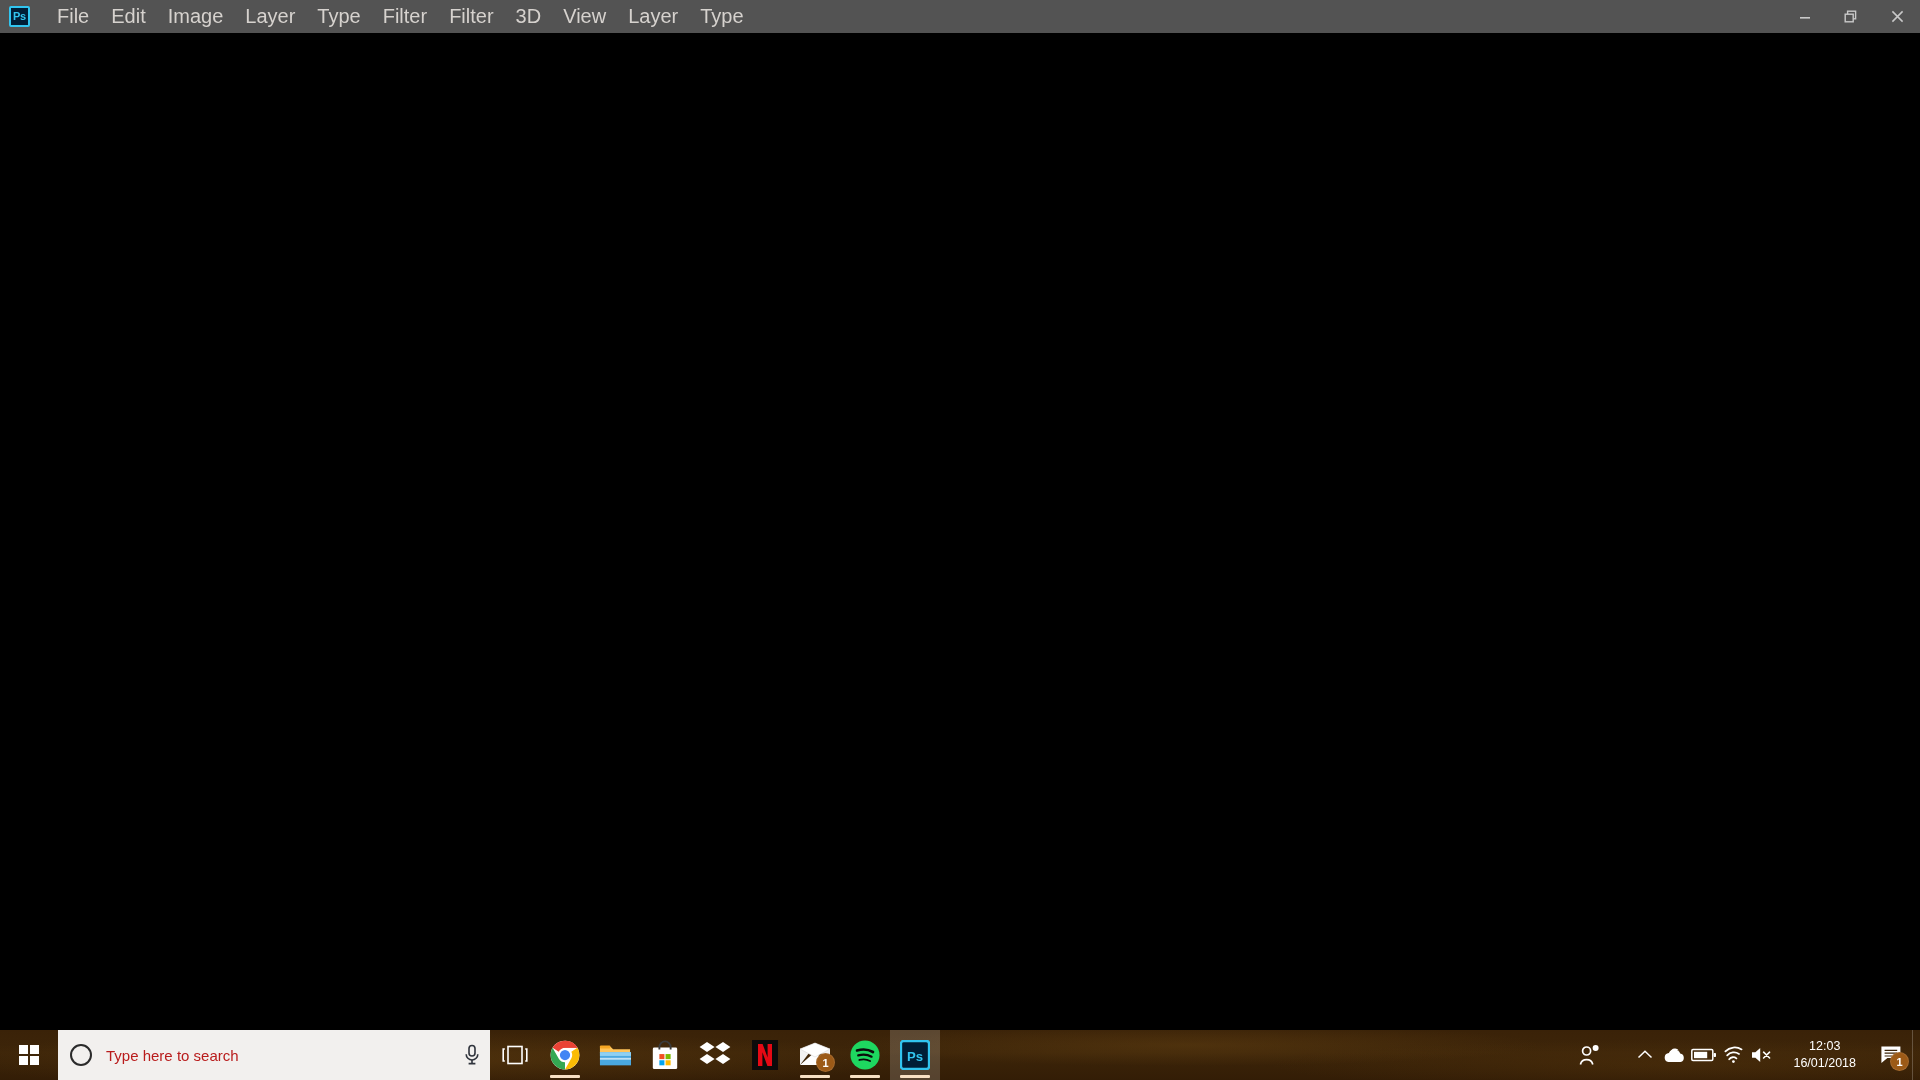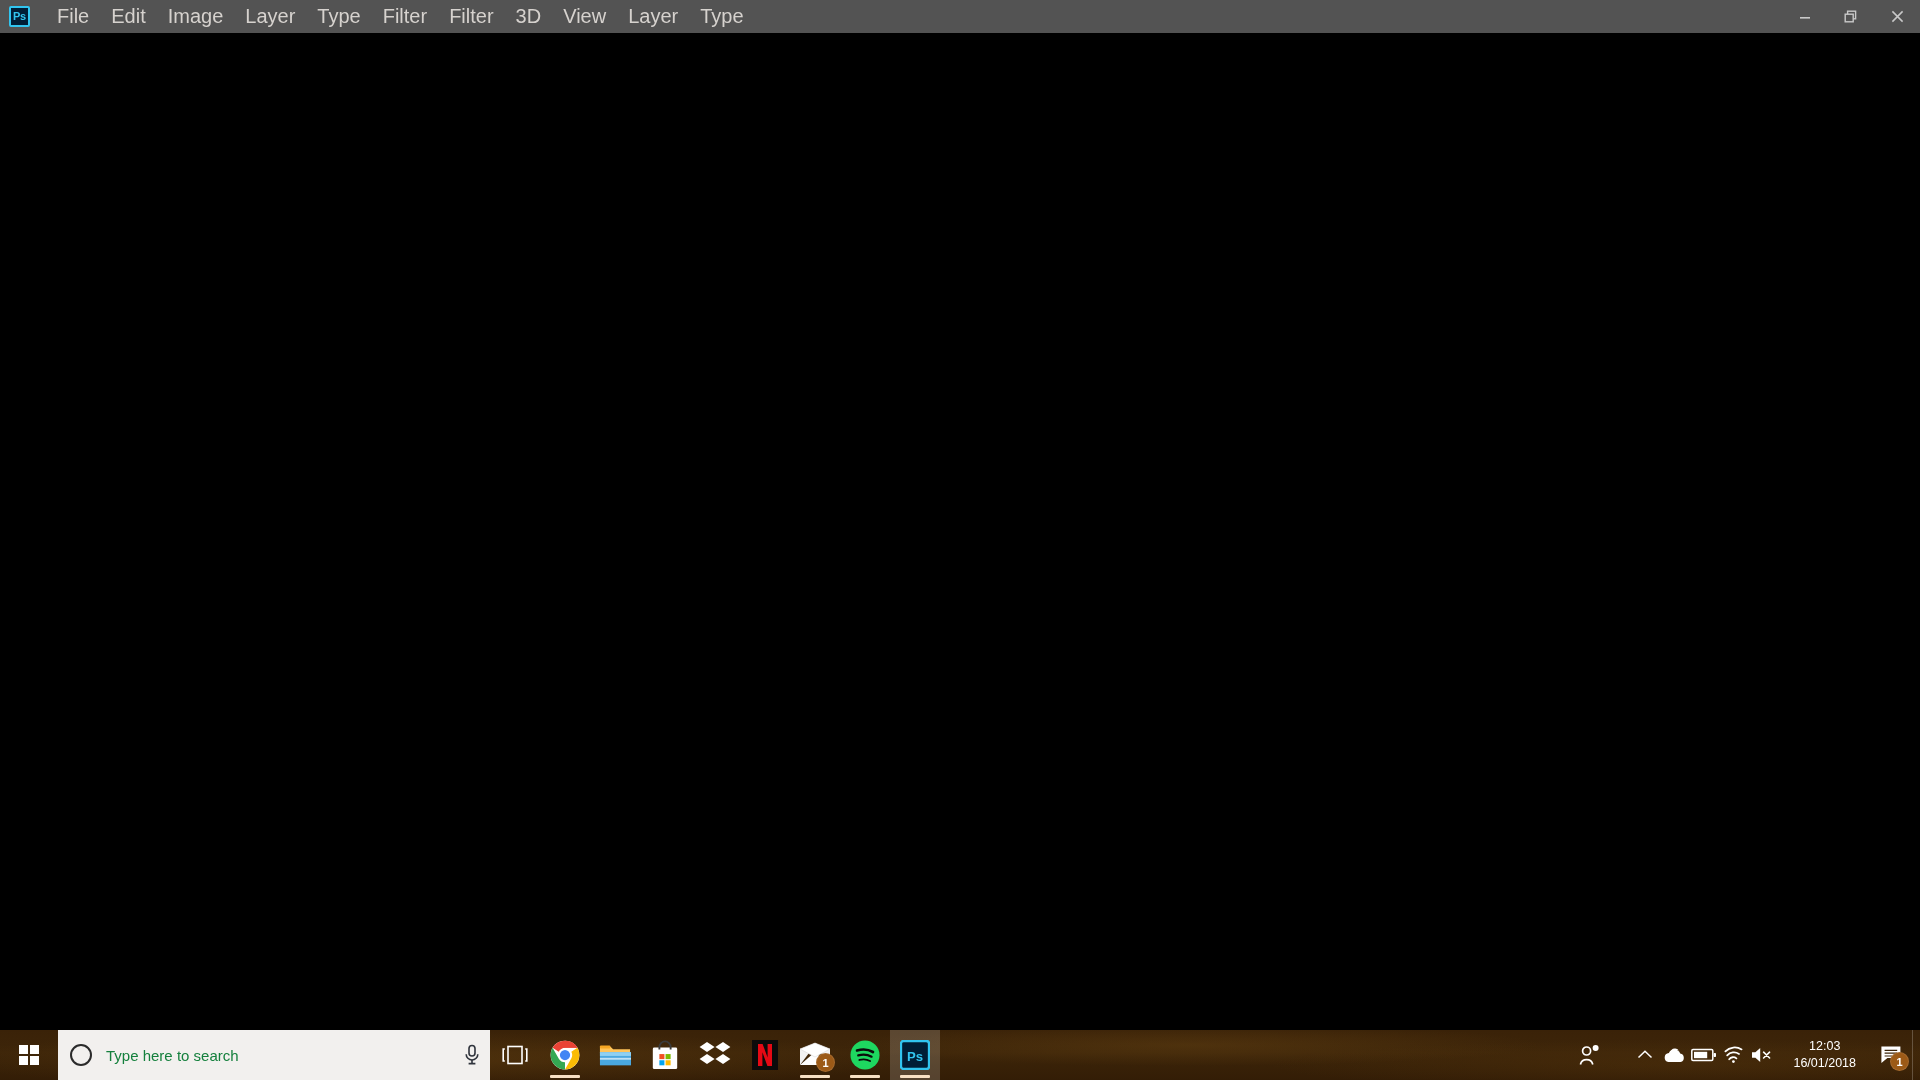--- a/index.html
+++ b/index.html
@@ -79,21 +79,21 @@
     background: #f2f0ee;
     display: flex; align-items: center;
     padding: 0 0 0 12px;
     cursor: text;
   }
   #cortana-ring {
     width: 22px; height: 22px; border-radius: 50%;
     border: 2.6px solid #2b2b2b;
     flex: none; margin-right: 14px;
   }
-  #search-text { color: #15803d; font-size: 15px; flex: 1; white-space: nowrap; }
+  #search-text { color: #b91c1c; font-size: 15px; flex: 1; white-space: nowrap; }
   #mic-icon { width: 36px; display: flex; align-items: center; justify-content: center; flex: none; }
 
   #task-icons { display: flex; align-items: stretch; flex: none; }
   .tb-item {
     width: 50px; position: relative;
     display: flex; align-items: center; justify-content: center;
     cursor: default;
   }
   .tb-item.active { background: rgba(255,255,255,0.17); }
   .tb-item .indicator {

